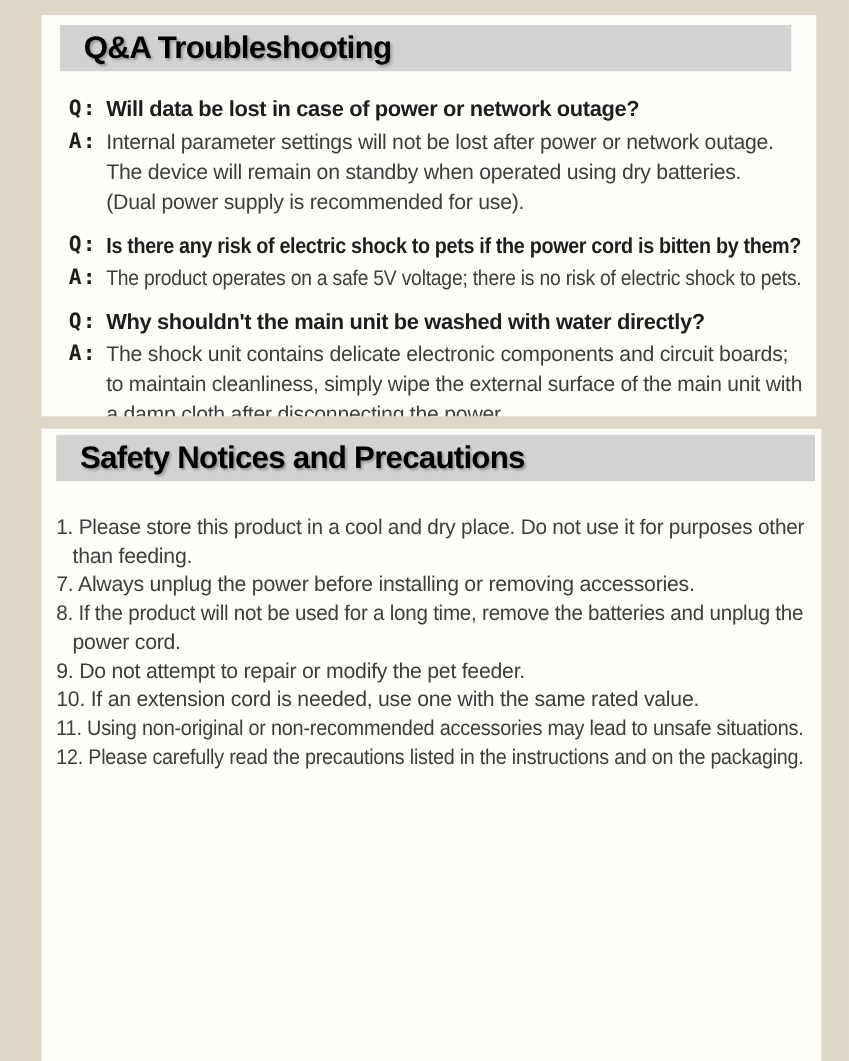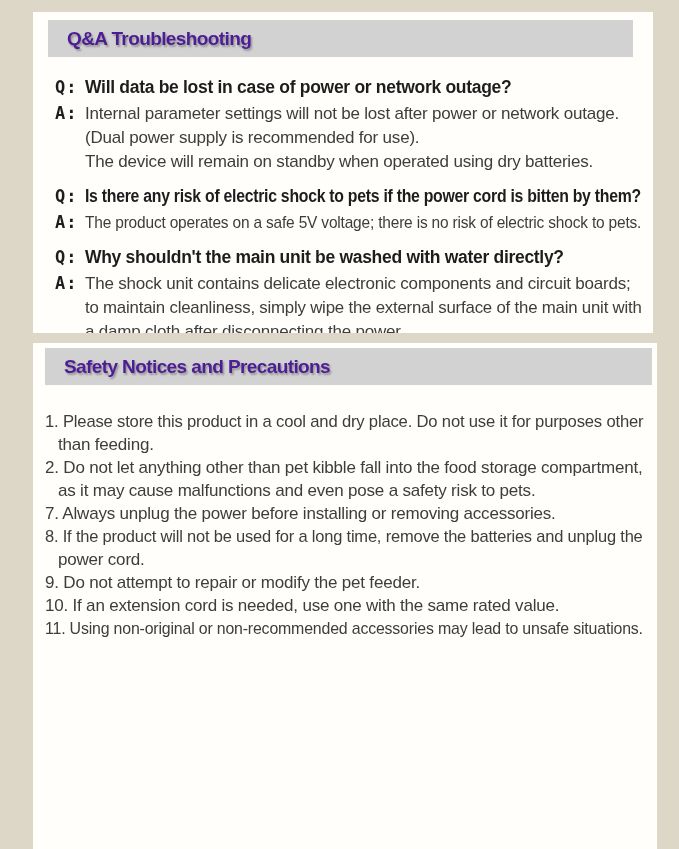--- a/index.html
+++ b/index.html
@@ -23,23 +23,23 @@
     background: #d2d2d2;
     height: 37px;
     display: flex;
     align-items: center;
     padding-left: 19px;
   }
   .panel-qa .header-bar     { margin: 8px 20px 0 15px; }
   .panel-safety .header-bar { margin: 5px 5px 0 12px; }
 
   .header-title {
-    font-size: 19px;
+    font-size: 25px;
     font-weight: bold;
-    color: #4c1d95;
+    color: #000000;
     letter-spacing: -0.6px;
     text-shadow: 1.5px 2px 2px rgba(60,60,60,0.40);
     white-space: nowrap;
   }
 
   
   .qa-list { padding: 19px 12px 0 22px; }
   .qa-item { margin-bottom: 11px; }
   .qa-row  { display: flex; align-items: flex-start; }
   .qa-label {
@@ -98,22 +98,22 @@
         <div class="qa-row">
           <span class="qa-label">Q:</span>
           <div class="qa-text-wrap">
             <span class="q-text fitline">Will data be lost in case of power or network outage?</span>
           </div>
         </div>
         <div class="qa-row a-row">
           <span class="qa-label">A:</span>
           <div class="qa-text-wrap">
             <span class="a-line fitline">Internal parameter settings will not be lost after power or network outage.</span>
+            <span class="a-line fitline">The device will remain on standby when operated using dry batteries.</span>
             <span class="a-line fitline">(Dual power supply is recommended for use).</span>
-            <span class="a-line fitline">The device will remain on standby when operated using dry batteries.</span>
           </div>
         </div>
       </div>
 
       <div class="qa-item">
         <div class="qa-row">
           <span class="qa-label">Q:</span>
           <div class="qa-text-wrap">
             <span class="q-text fitline" style="transform-origin: 0px 50%; transform: scaleX(0.904);">Is there any risk of electric shock to pets if the power cord is bitten by them?</span>
           </div>
@@ -150,36 +150,35 @@
     <div class="header-bar">
       <span class="header-title">Safety Notices and Precautions</span>
     </div>
     <div class="safety-list">
 
       <div>
         <span class="s-line fitline" style="transform-origin: 0px 50%; transform: scaleX(0.979);">1. Please store this product in a cool and dry place. Do not use it for purposes other</span>
         <span class="s-line cont fitline">than feeding.</span>
       </div>
       <div>
-        <span class="s-line fitline">2. Do not let anything other than pet kibble fall into the food storage compartment,</span>
-        <span class="s-line cont fitline">as it may cause malfunctions and even pose a safety risk to pets.</span>
-      </div>
-      <div>
         <span class="s-line fitline">7. Always unplug the power before installing or removing accessories.</span>
       </div>
       <div>
         <span class="s-line fitline" style="transform-origin: 0px 50%; transform: scaleX(0.969);">8. If the product will not be used for a long time, remove the batteries and unplug the</span>
         <span class="s-line cont fitline">power cord.</span>
       </div>
       <div>
         <span class="s-line fitline">9. Do not attempt to repair or modify the pet feeder.</span>
       </div>
       <div>
         <span class="s-line fitline">10. If an extension cord is needed, use one with the same rated value.</span>
       </div>
       <div>
         <span class="s-line fitline" style="transform-origin: 0px 50%; transform: scaleX(0.936);">11. Using non-original or non-recommended accessories may lead to unsafe situations.</span>
       </div>
+      <div>
+        <span class="s-line fitline" style="transform-origin: 0px 50%; transform: scaleX(0.929);">12. Please carefully read the precautions listed in the instructions and on the packaging.</span>
+      </div>
 
     </div>
   </section>
 
 </div>
 
 </body></html>

